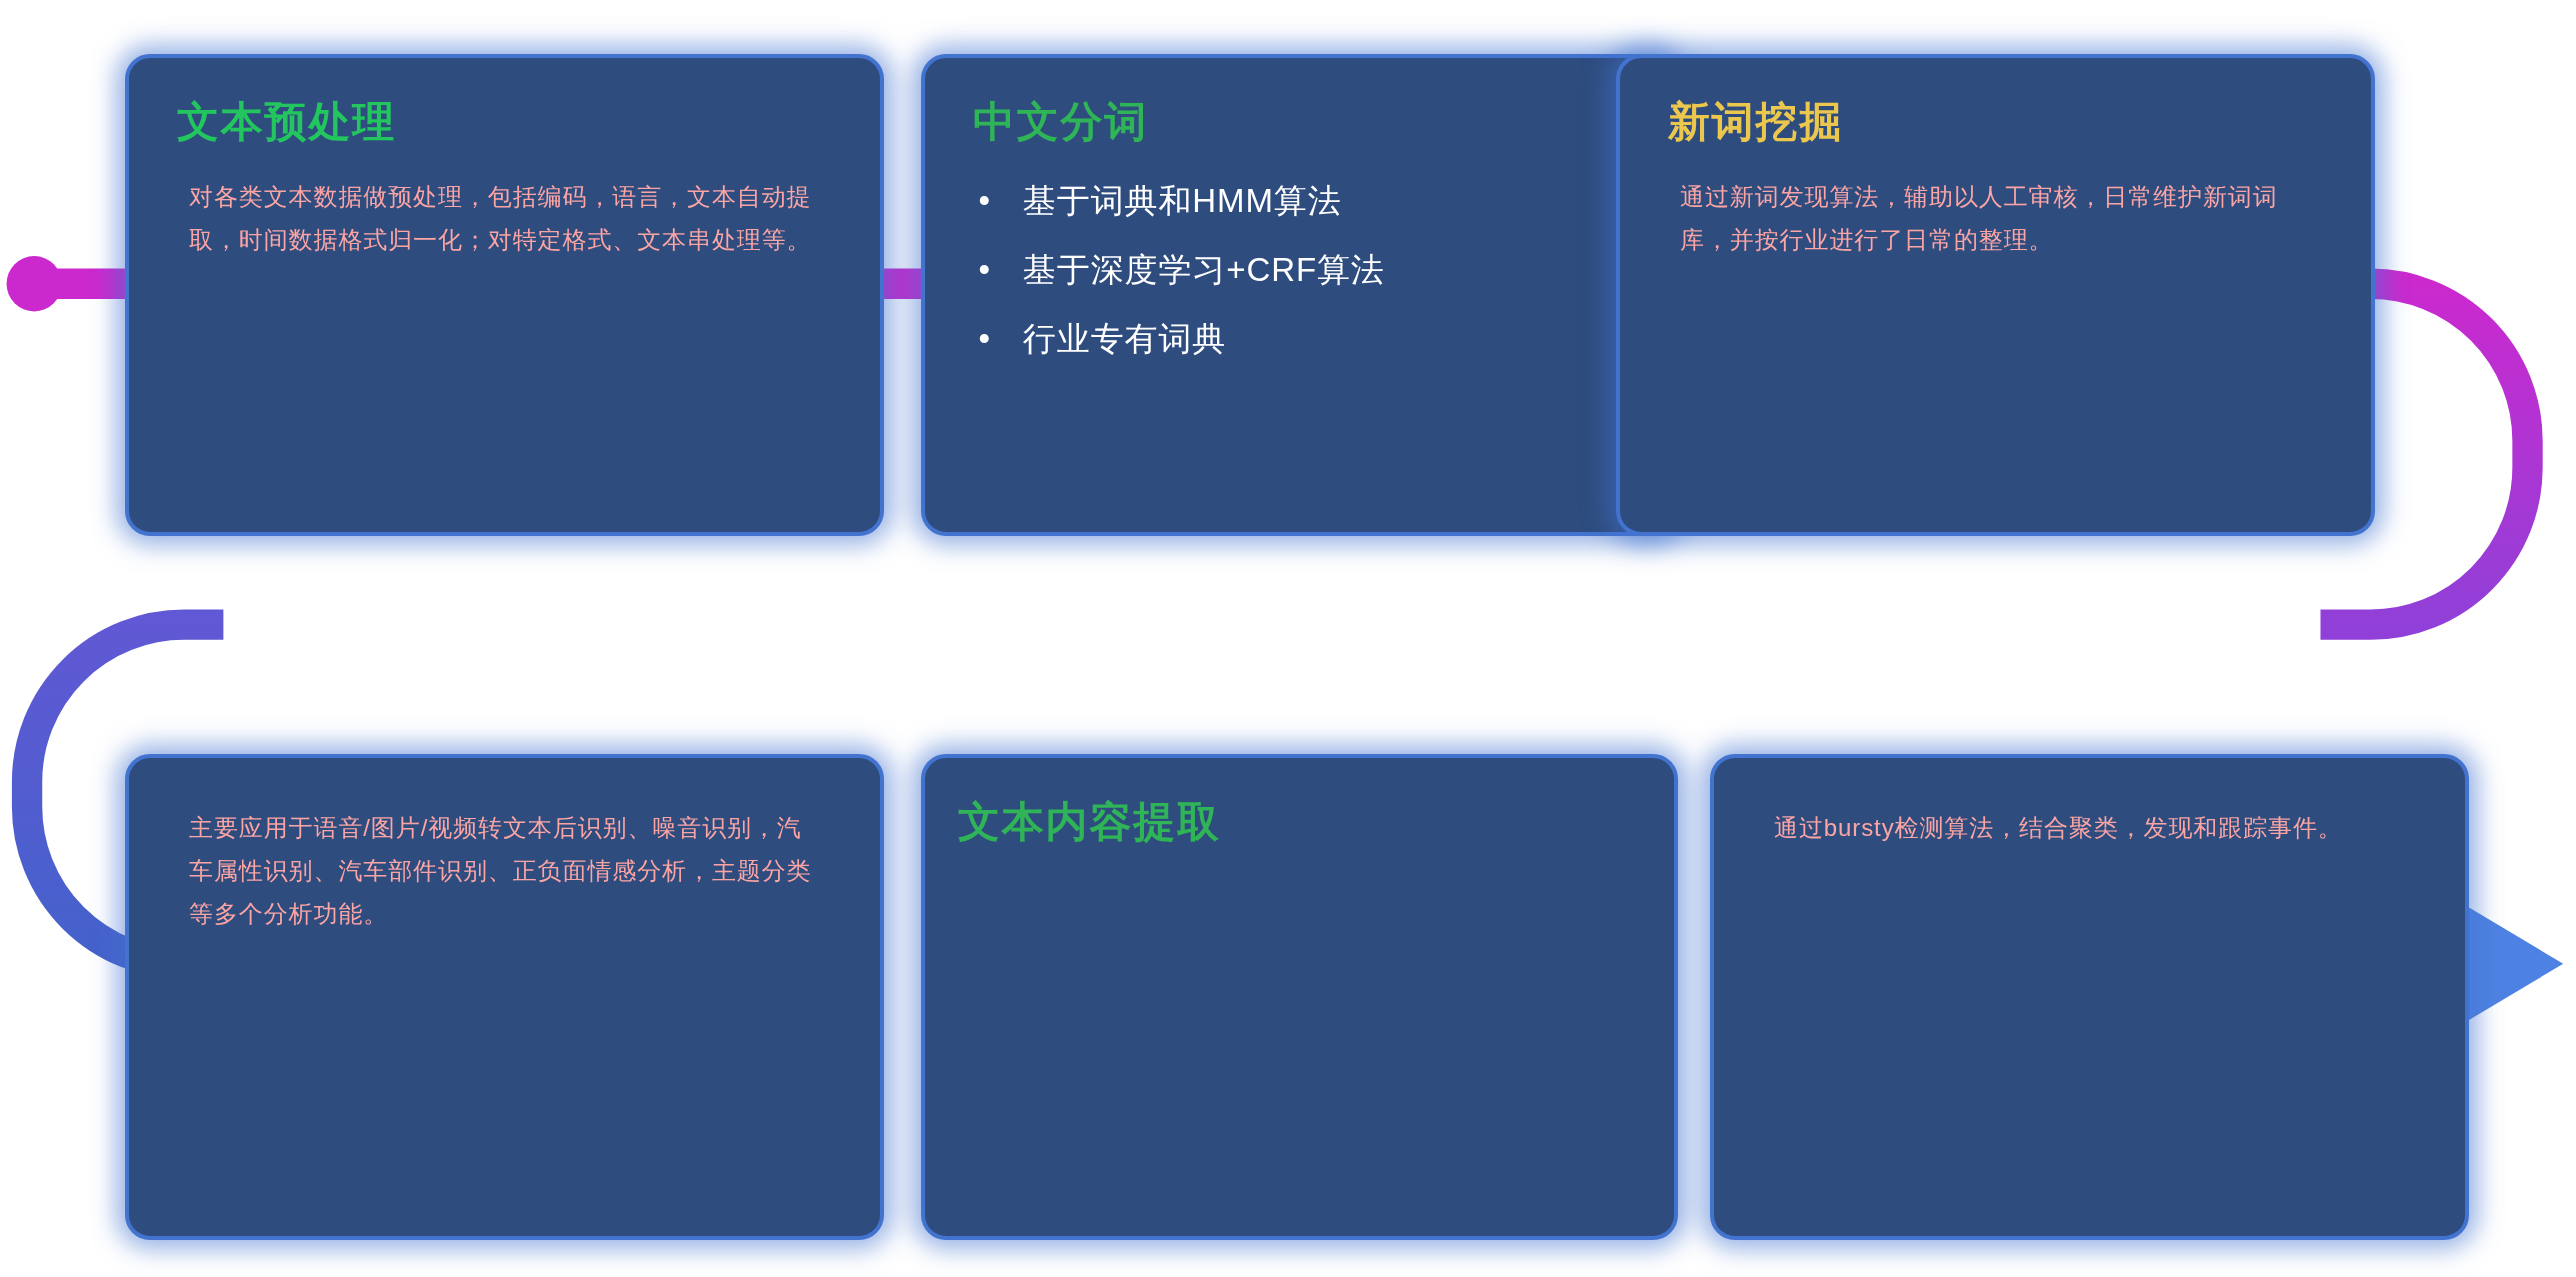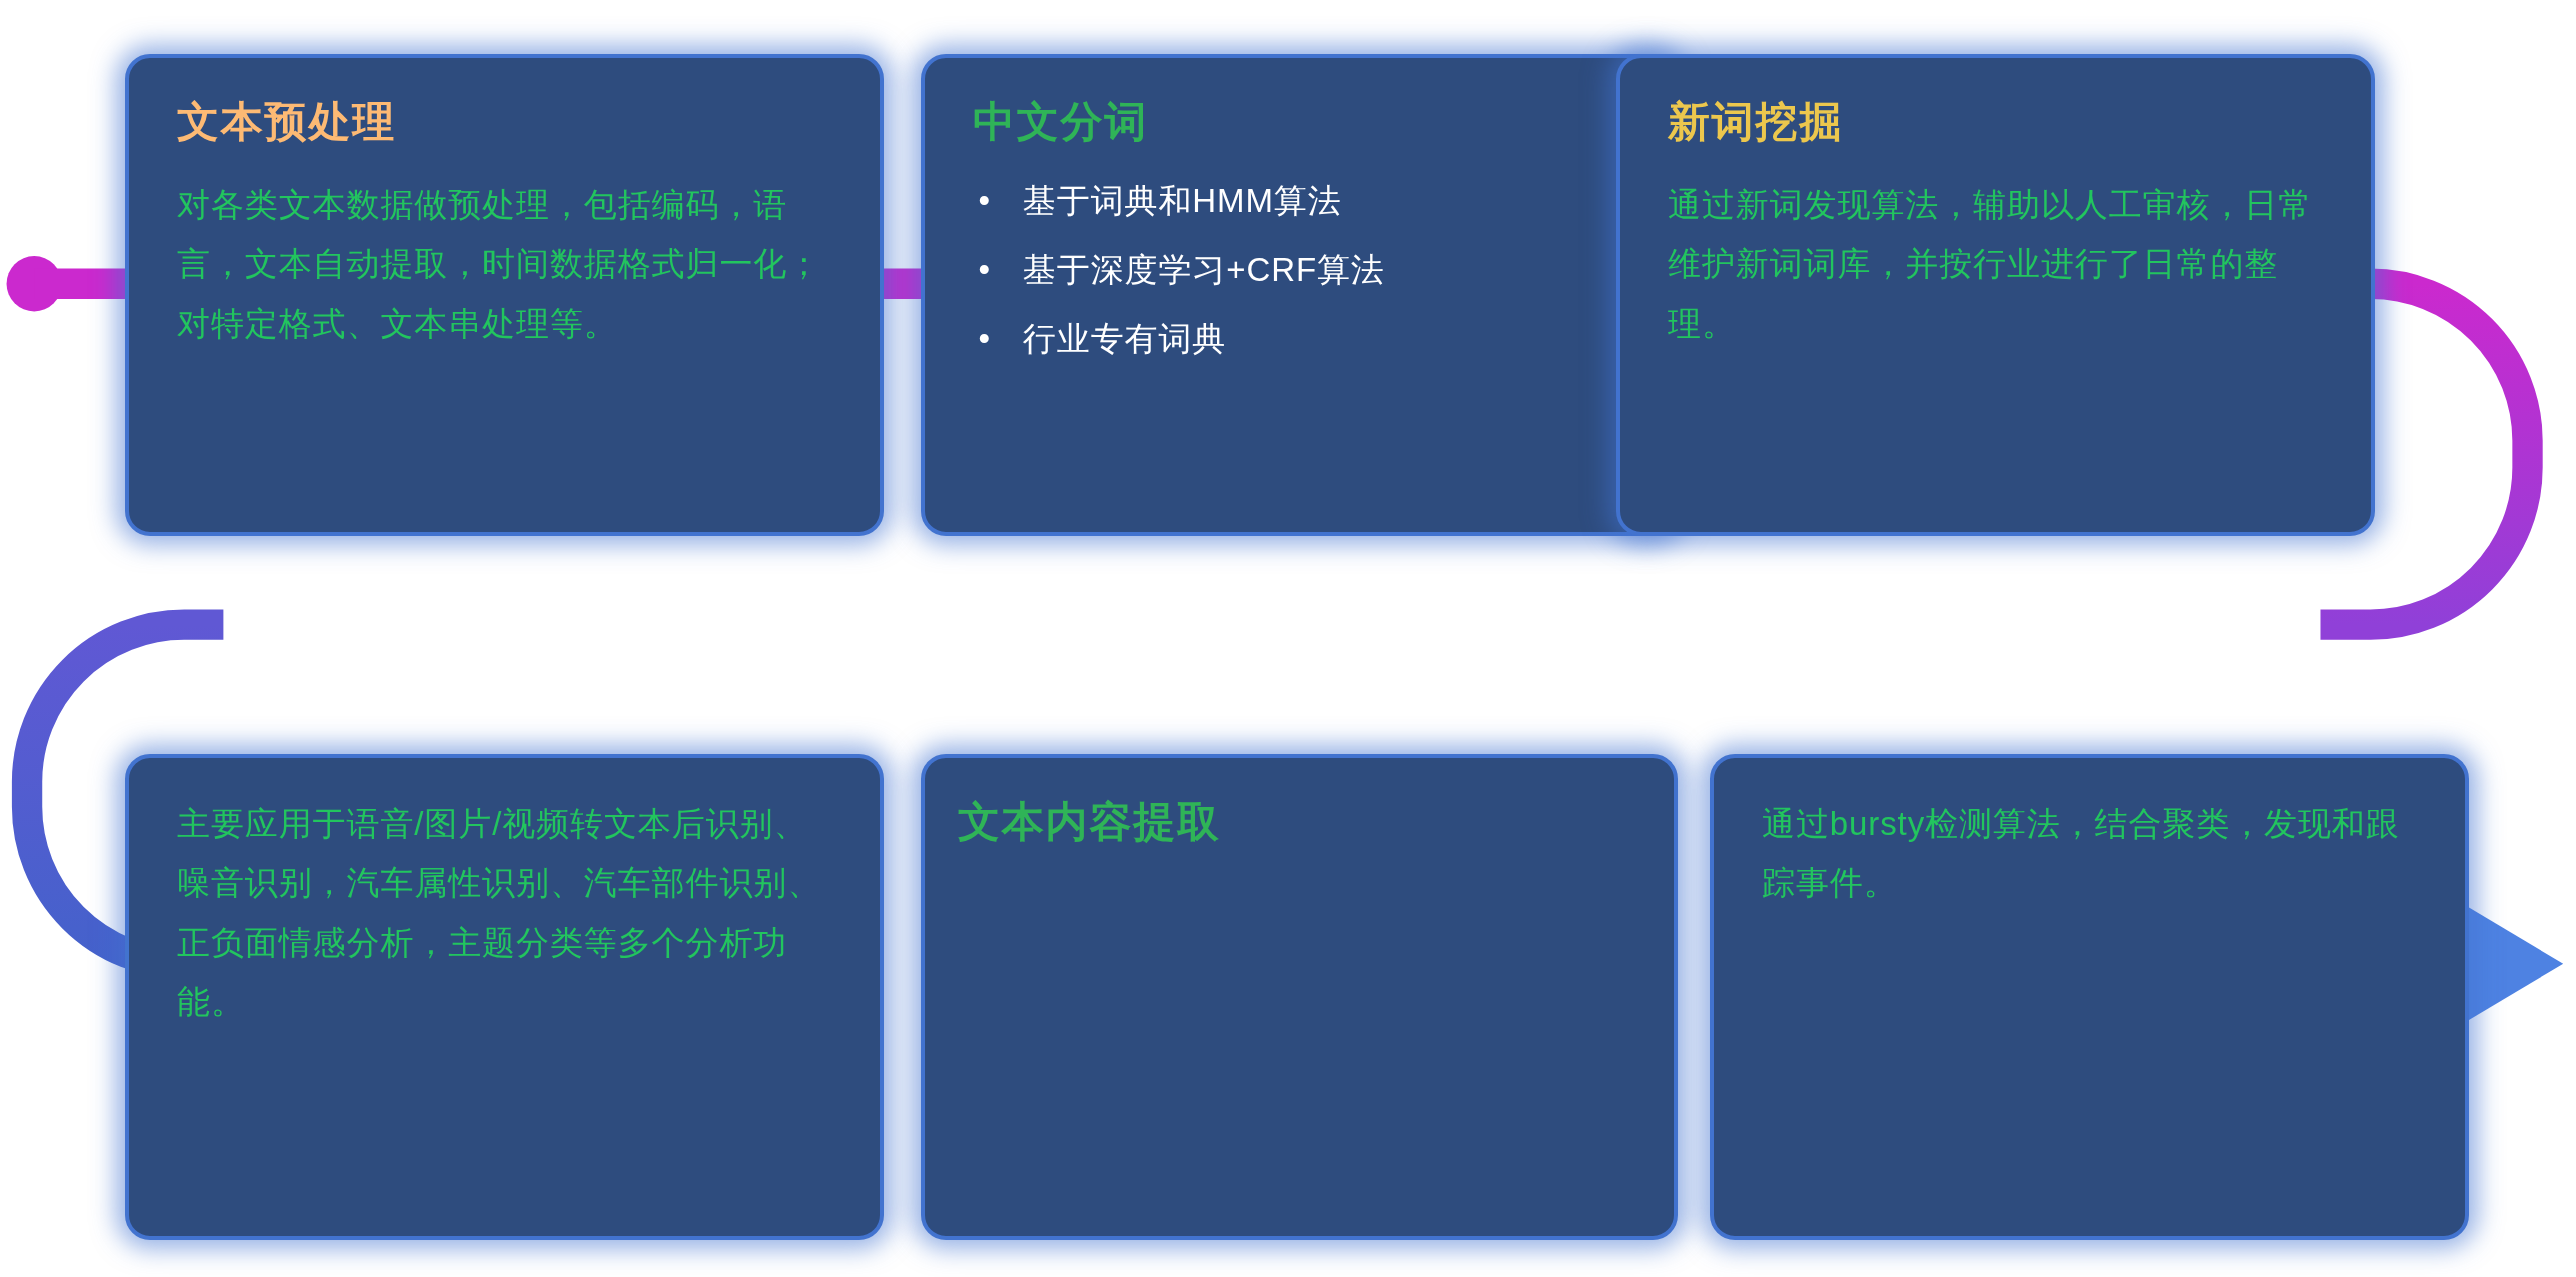--- a/index.html
+++ b/index.html
@@ -32,24 +32,24 @@
     padding: 36px 48px;
     color: #ffffff;
   }
   .card h2 {
     margin: 0 0 25px 0;
     font-size: 42px;
     font-weight: bold;
     letter-spacing: 1.8px;
   }
   .card p {
-    margin: 0;
-    font-size: 33px;
+    margin: 12px;
+    font-size: 24px;
     line-height: 1.8;
-    color: #22c55e;
+    color: #fca5a5;
     letter-spacing: 0.9px;
   }
   ul.bullets {
     list-style: none;
     margin: 19px 0 0 0;
     padding: 0;
   }
   ul.bullets li {
     display: flex;
     align-items: flex-start;
@@ -106,21 +106,21 @@
     <path d="M 2620 700 H 230" fill="none" stroke="url(#gMid)" stroke-width="34"></path>
 
     <path d="M 250 700 H 206 A 176 176 0 0 0 30 876 V 904 A 176 176 0 0 0 206 1080 H 250" fill="none" stroke="url(#gLeft)" stroke-width="34"></path>
 
     <path d="M 230 1080 H 2768" fill="none" stroke="url(#gBottom)" stroke-width="34"></path>
 
     <polygon points="2758,1012 2758,1148 2872,1080" fill="#4e82e2"></polygon>
   </svg>
 
   <section class="card" id="card-1">
-    <h2 style="color: #fdba74; font-family: Liberation Serif, serif;">文本预处理</h2>
+    <h2 style="color: #22c55e; font-family: Liberation Serif, serif;">文本预处理</h2>
     <p>对各类文本数据做预处理，包括编码，语言，文本自动提取，时间数据格式归一化；对特定格式、文本串处理等。</p>
   </section>
 
   <section class="card" id="card-2">
     <h2 style="color: rgb(47, 180, 87);">中文分词</h2>
     <ul class="bullets">
       <li>
         <span>基于词典和HMM算法</span>
       </li>
       <li>

